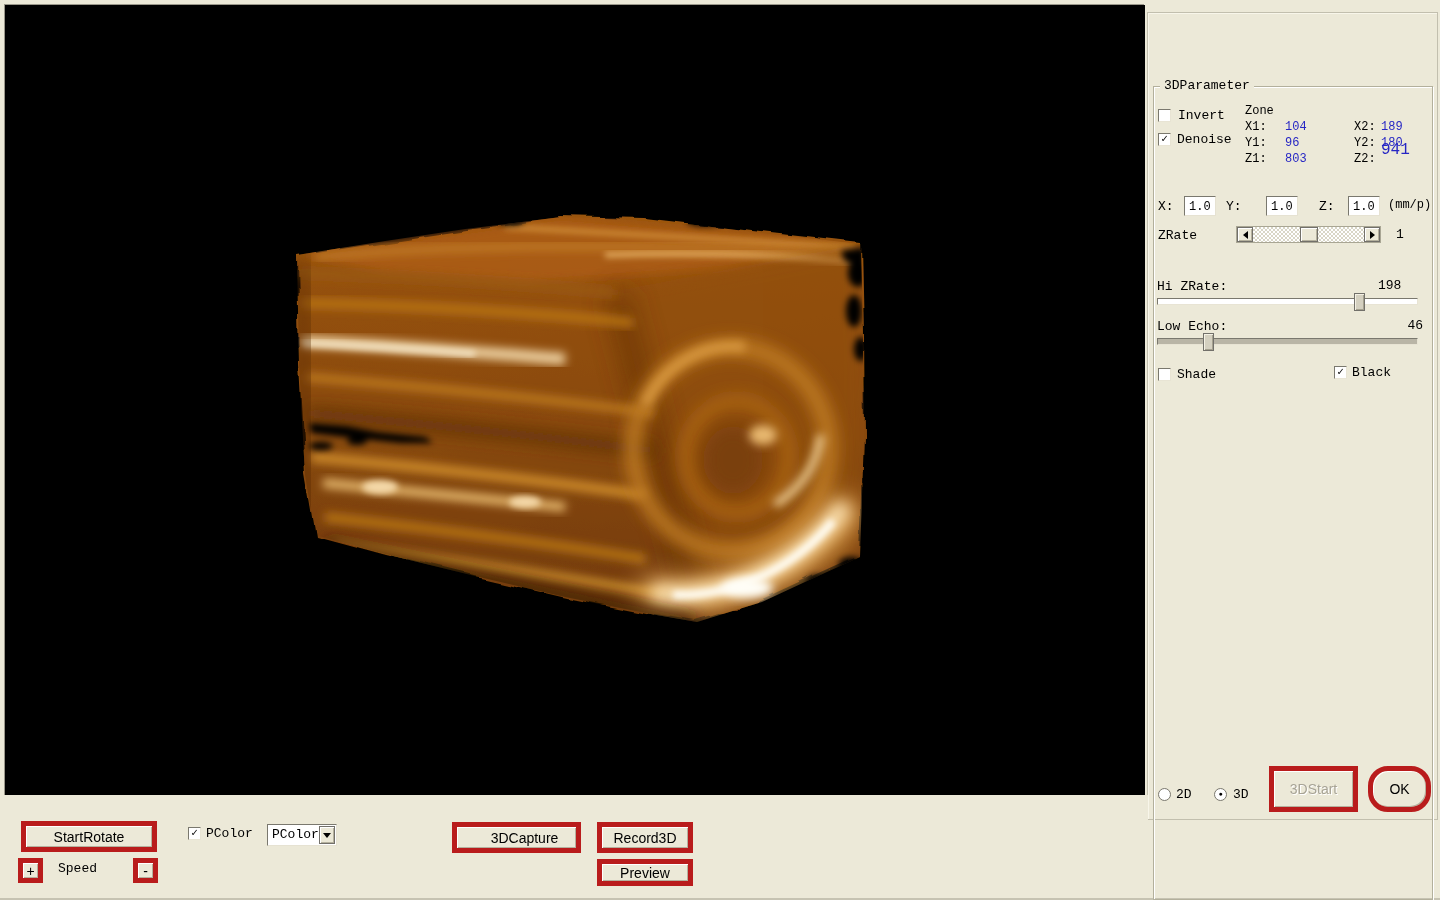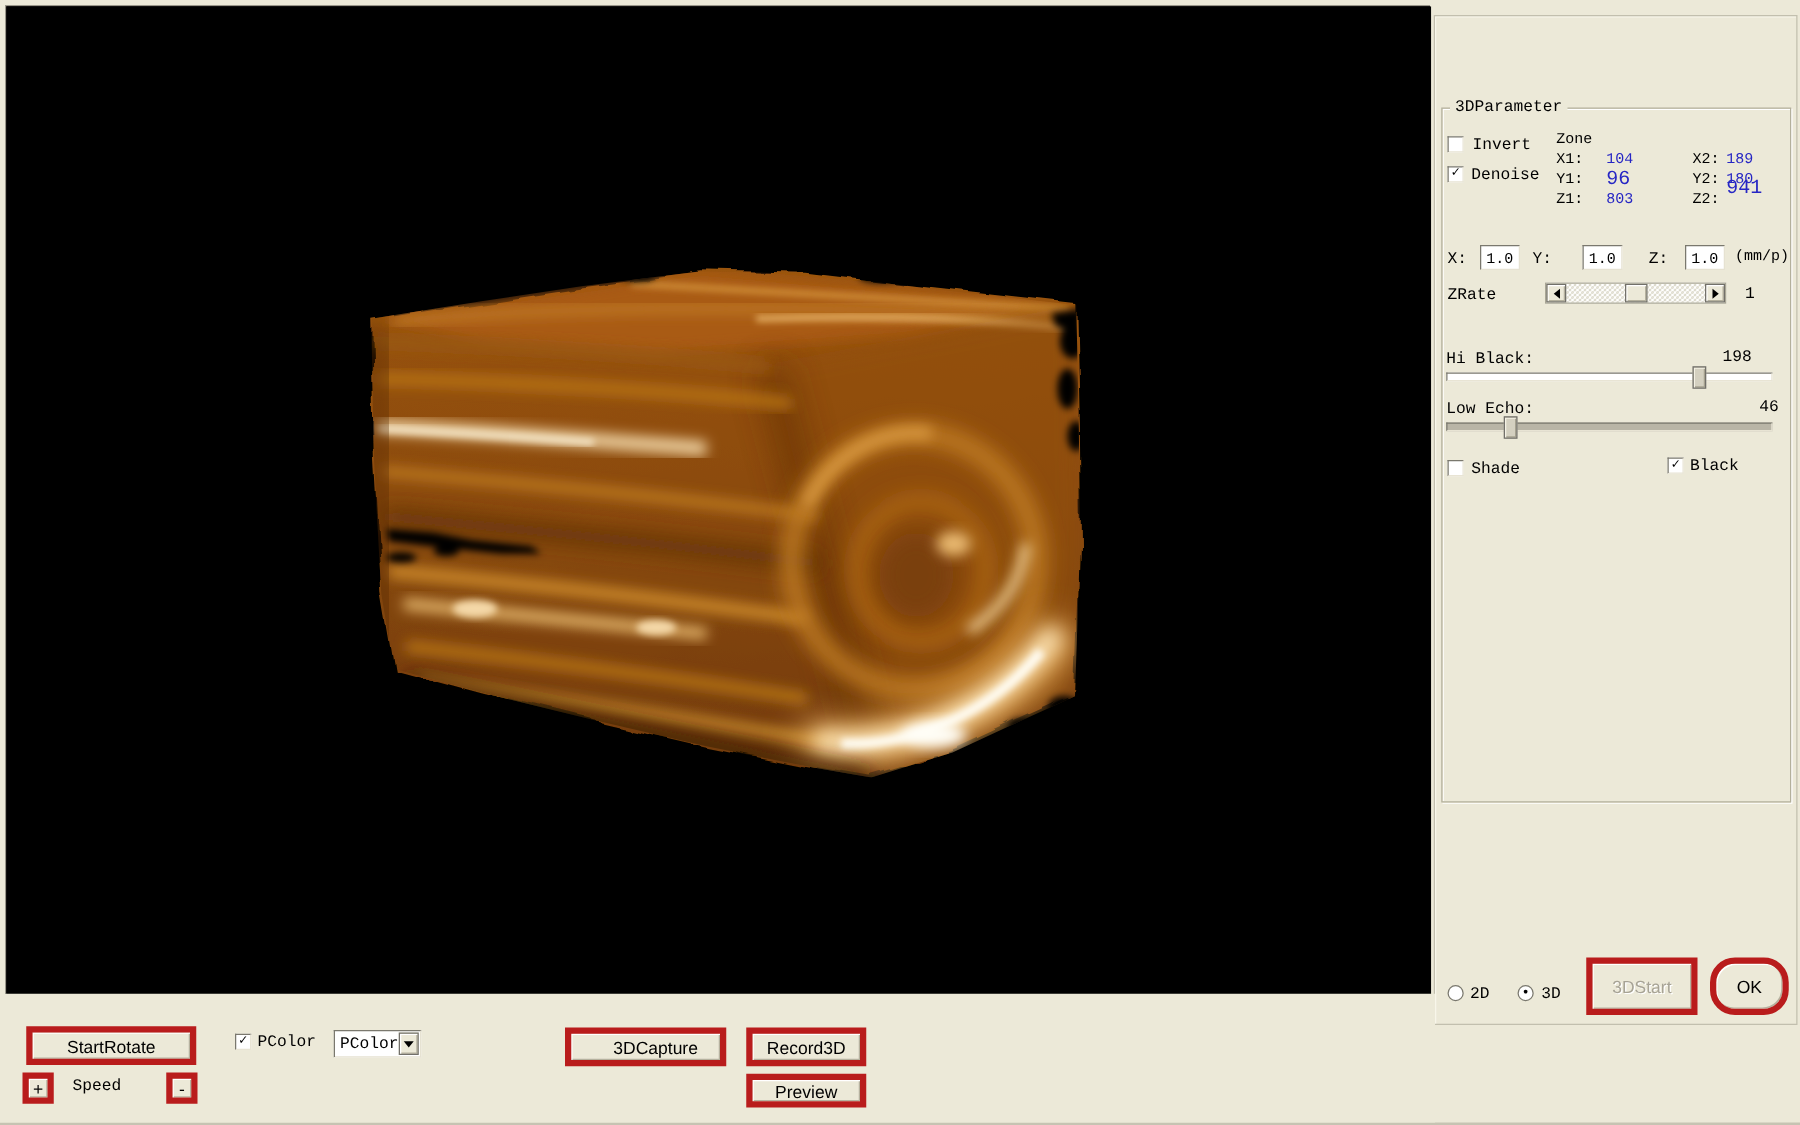--- a/index.html
+++ b/index.html
@@ -152,41 +152,41 @@
           <ellipse cx="846" cy="560" rx="12" ry="8"></ellipse>
           <ellipse cx="812" cy="576" rx="10" ry="6"></ellipse>
           <ellipse cx="700" cy="216" rx="18" ry="5"></ellipse>
           <ellipse cx="505" cy="216" rx="14" ry="4"></ellipse>
         </g>
       </g>
     </svg>
   </div>
 
   <div class="right-panel">
-    <div class="groupbox" style="left:5px; top:73px; width:280px; height:556px;">
+    <div class="groupbox" style="left:5px; top:73px; width:280px; height:814px;">
       <span class="gb-label">3DParameter</span>
     </div>
 
     <span class="checkbox" style="left:10px; top:96px;">
       <span class="check"></span>
     </span>
     <span class="lbl" style="left:30px; top:96px;">Invert</span>
 
     <span class="checkbox" style="left:10px; top:120px;">
       <span class="check">✓</span>
     </span>
     <span class="lbl" style="left:29px; top:120px;">Denoise</span>
 
     <span class="lbl" style="left:97px; top:91px; font-size:12px;">Zone</span>
     <span class="lbl" style="left:97px; top:107px; font-size:12px;">X1:</span>
     <span class="val" style="left:137px; top:107px; font-size:12px;">104</span>
     <span class="lbl" style="left:206px; top:107px; font-size:12px;">X2:</span>
     <span class="val" style="left:233px; top:107px; font-size:12px;">189</span>
     <span class="lbl" style="left:97px; top:123px; font-size:12px;">Y1:</span>
-    <span class="val" style="left:137px; top:123px; font-size:16px;">96</span>
+    <span class="val" style="left:137px; top:123px; font-size:12px;">96</span>
     <span class="lbl" style="left:206px; top:123px; font-size:12px;">Y2:</span>
     <span class="val" style="left:233px; top:123px; font-size:12px;">180</span>
     <span class="lbl" style="left:97px; top:139px; font-size:12px;">Z1:</span>
     <span class="val" style="left:137px; top:139px; font-size:12px;">803</span>
     <span class="lbl" style="left:206px; top:139px; font-size:12px;">Z2:</span>
     <span class="val" style="left:233px; top:130px; font-size:16px;">941</span>
 
     <span class="lbl" style="left:10px; top:187px;">X:</span>
     <input class="textbox" style="left: 36px; top: 183px; width: 32px; height: 20px;" value="1.0">
     <span class="lbl" style="left:78px; top:187px;">Y:</span>
@@ -200,21 +200,21 @@
       <div class="sb-btn" style="left:0;">
         <span class="tri-left"></span>
       </div>
       <div class="sb-thumb" style="left:63px;"></div>
       <div class="sb-btn" style="right:0;">
         <span class="tri-right"></span>
       </div>
     </div>
     <span class="lbl" style="left:248px; top:215px;">1</span>
 
-    <span class="lbl" style="left:9px; top:267px;">Hi Black:</span>
+    <span class="lbl" style="left:9px; top:267px;">Hi ZRate:</span>
     <span class="lbl" style="left:230px; top:266px; width:45px; ">198</span>
     <div class="slider-track" style="left:9px; top:285px; width:261px;"></div>
     <div class="slider-thumb" style="left:206px; top:280px;"></div>
 
     <span class="lbl" style="left:9px; top:307px;">Low Echo:</span>
     <span class="lbl" style="left:230px; top:306px; width:45px; text-align:right;">46</span>
     <div class="slider-track gray" style="left:9px; top:325px; width:261px;"></div>
     <div class="slider-thumb" style="left:55px; top:320px;"></div>
 
     <span class="checkbox" style="left:10px; top:355px;">

